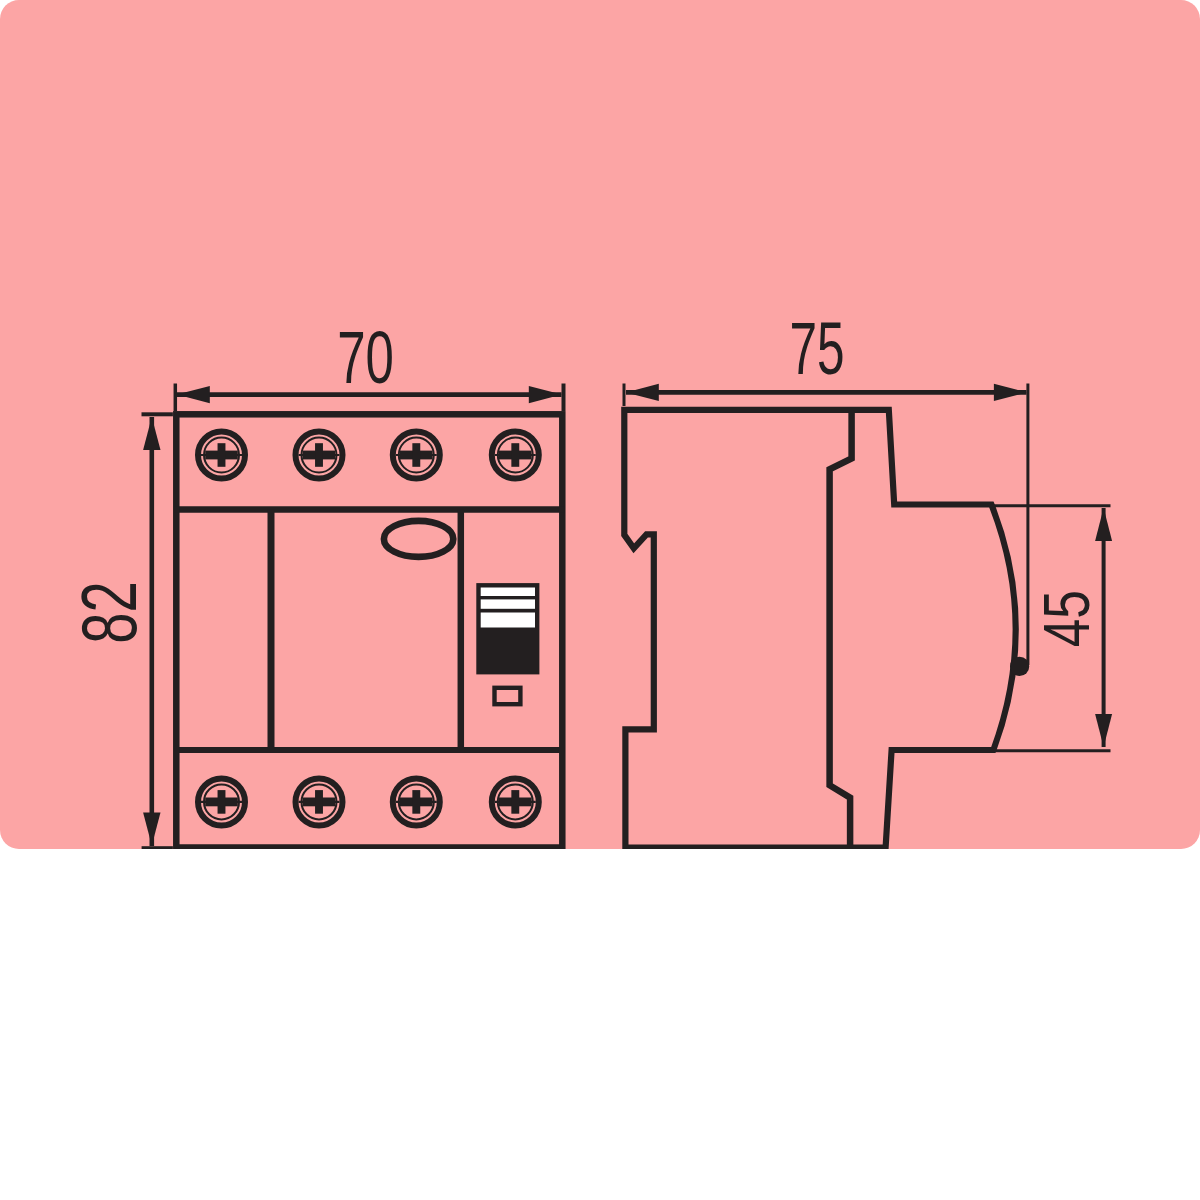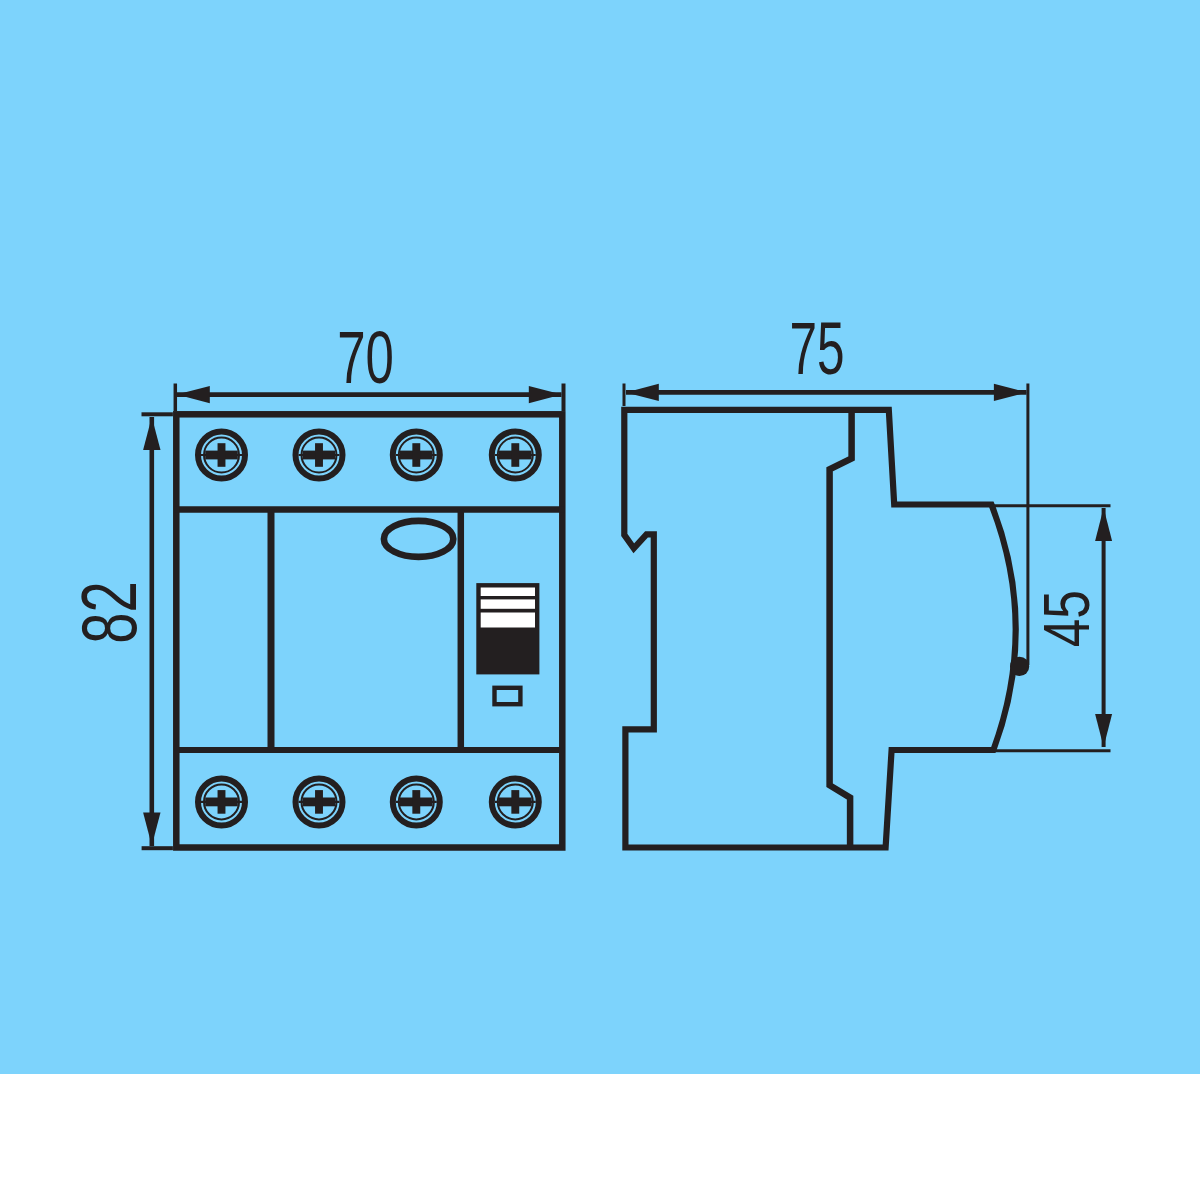--- a/index.html
+++ b/index.html
@@ -1,16 +1,16 @@
 <!DOCTYPE html>
 <html><head>
 <meta charset="utf-8">
 <style>
   html,body{margin:0;padding:0;background:#ffffff;}
-  .page{width:1200px;height:1074px;position:relative;background:#7dd3fc;}
+  .page{width:1200px;height:849px;position:relative;background:#fca5a5;border-radius:19px;}
   svg{position:absolute;top:0;left:0;}
   text{font-family:"Liberation Sans",sans-serif;fill:#231f20;}
 </style>
 </head>
 <body>
 <div class="page">
 <svg width="1200" height="1200" viewBox="0 0 1200 1200">
 <g stroke="#231f20" fill="none">
 
 <rect x="176.3" y="414.3" width="386" height="433.2" stroke-width="6.5"></rect>

